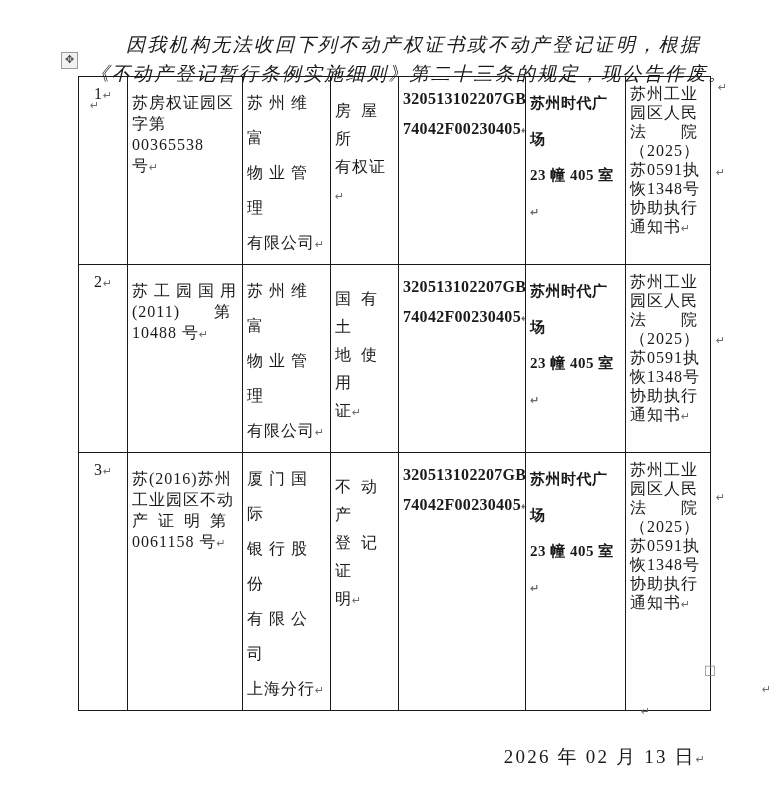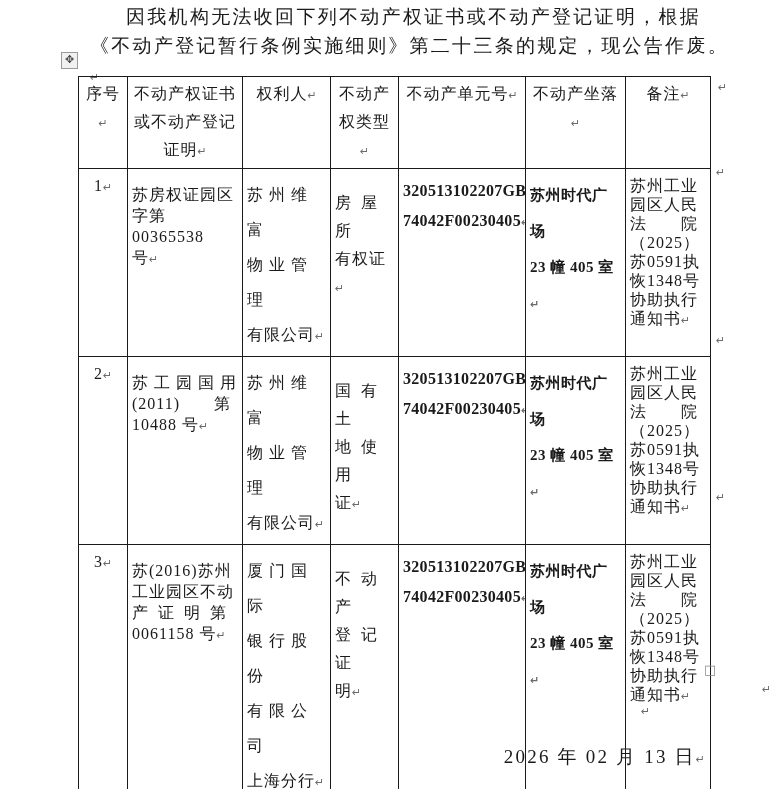--- a/index.html
+++ b/index.html
@@ -4,22 +4,22 @@
 <style>
   html,body { margin:0; padding:0; background:#ffffff; }
   body {
     width:777px; height:789px; position:relative; overflow:hidden;
     font-family:"Liberation Serif", serif; color:#1a1a1a;
   }
   .page { position:absolute; inset:0; background:#fff; }
 
   
   .intro {
-    position:absolute; left:90px; top:2px; width:648px;
-    font-size:19px; letter-spacing:2.3px; line-height:29px;
+    position:absolute; left:90px; top:30px; width:648px;
+    font-size:19px; letter-spacing:2.3px; line-height:29px;font-style:italic;
   }
   .intro .l1 { text-indent:36px; }
 
   
   .move-handle {
     position:absolute; left:61px; top:52px; width:17px; height:17px;
     border:1px solid #9a9a9a; background:#f1f1f1; box-sizing:border-box;
     font-size:11px; line-height:14px; text-align:center; color:#444;
     font-family:"DejaVu Sans", sans-serif; cursor:move;
   }
@@ -84,32 +84,20 @@
     <colgroup>
       <col style="width:49px">
         <col style="width:115px">
         <col style="width:88px">
       <col style="width:68px">
         <col style="width:127px">
         <col style="width:100px">
       <col style="width:85px">
     </colgroup>
     <tbody>
-        <tr class="r-head">
-      <th>序号<span class="pmark">↵</span></th>
-      <th>不动产权证书
-或不动产登记
-证明<span class="pmark">↵</span></th>
-      <th>权利人<span class="pmark">↵</span></th>
-      <th>不动产
-权类型<span class="pmark">↵</span></th>
-      <th>不动产单元号<span class="pmark">↵</span></th>
-      <th>不动产坐落<span class="pmark">↵</span></th>
-      <th>备注<span class="pmark">↵</span></th>
-    </tr>
     <tr class="r1">
       <td class="c-seq">1<span class="pmark">↵</span></td>
       <td class="c-cert">苏房权证园区
 字第 00365538
 号<span class="pmark">↵</span></td>
       <td class="c-holder">苏 州 维 富
 物 业 管 理
 有限公司<span class="pmark">↵</span></td>
       <td class="c-type">房 屋 所
 有权证<span class="pmark">↵</span></td>

